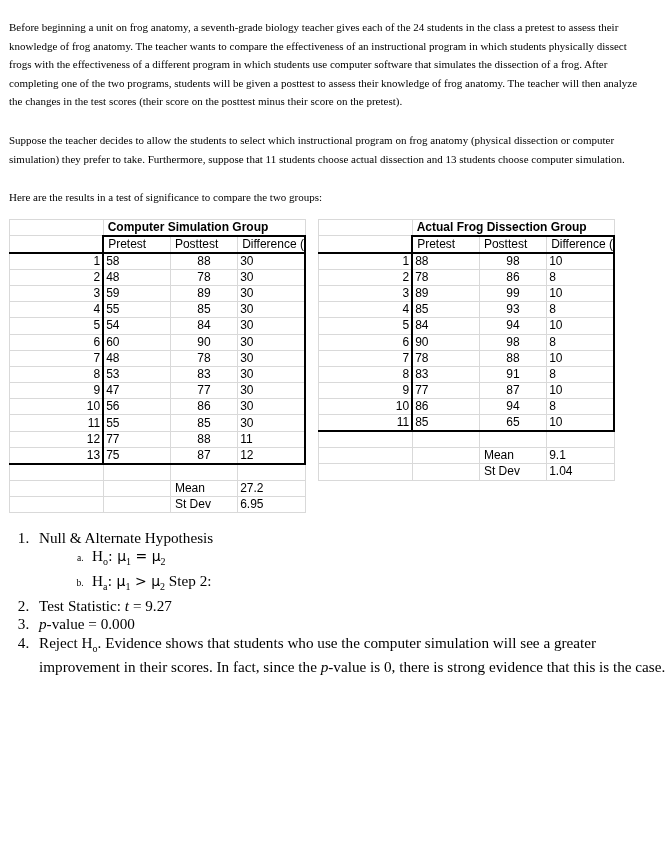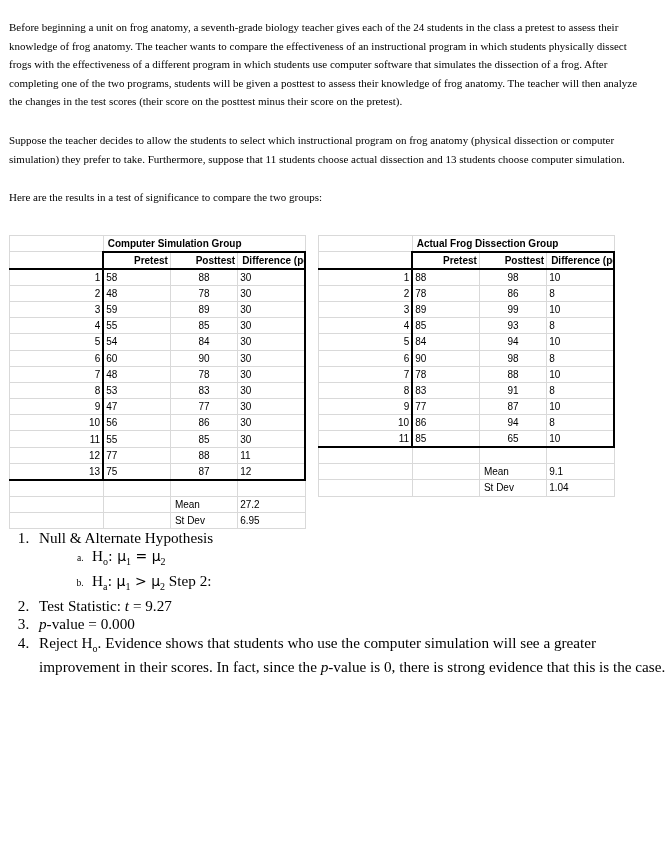--- a/index.html
+++ b/index.html
@@ -35,23 +35,23 @@
   .sp-20 { height: 20px; }
 
   
   .tables-row {
     position: relative;
     height: 290px;
     margin-top: 12px;
   }
   .sheet {
     position: absolute;
-    top: 16px;
+    top: 0;
     font-family: "Liberation Sans", sans-serif;
-    font-size: 10px;
+    font-size: 12px;
     border-collapse: collapse;
     table-layout: fixed;
   }
   .sheet.left  { left: 9px;  width: 297px; }
   .sheet.right { left: 318px; width: 297px; }
 
   .sheet td {
     border: 1px solid #d9d9d9;
     height: 16.2px;
     padding: 0 2px;
@@ -63,21 +63,21 @@
   .c-idx  { width: 26px;  text-align: right; padding-right: 5px; }
   .c-pre  { width: 56px;  text-align: left; }
   .c-post { width: 60px;  text-align: center; }
   .c-diff { width: 155px; text-align: left; }
 
   .grp-title {
     font-weight: bold;
     text-align: left !important;
     padding-left: 4px !important;
   }
-  .hdr-lbl { text-align: right; padding-left: 4px !important; font-weight: bold; }
+  .hdr-lbl { text-align: left; padding-left: 4px !important; }
 
   
   tr.row-first td { border-top: 2px solid #000000; }
   tr.row-last  td { border-bottom: 2px solid #000000; }
   td.frame-left  { border-left: 2px solid #000000; }
   td.frame-right { border-right: 2px solid #000000; }
   tr.top-frame td.frame-top { border-top: 2px solid #000000; }
 
   .stat-lbl { text-align: left; padding-left: 4px !important; }
   .blank-cell { border: 1px solid #e6e6e6; }

